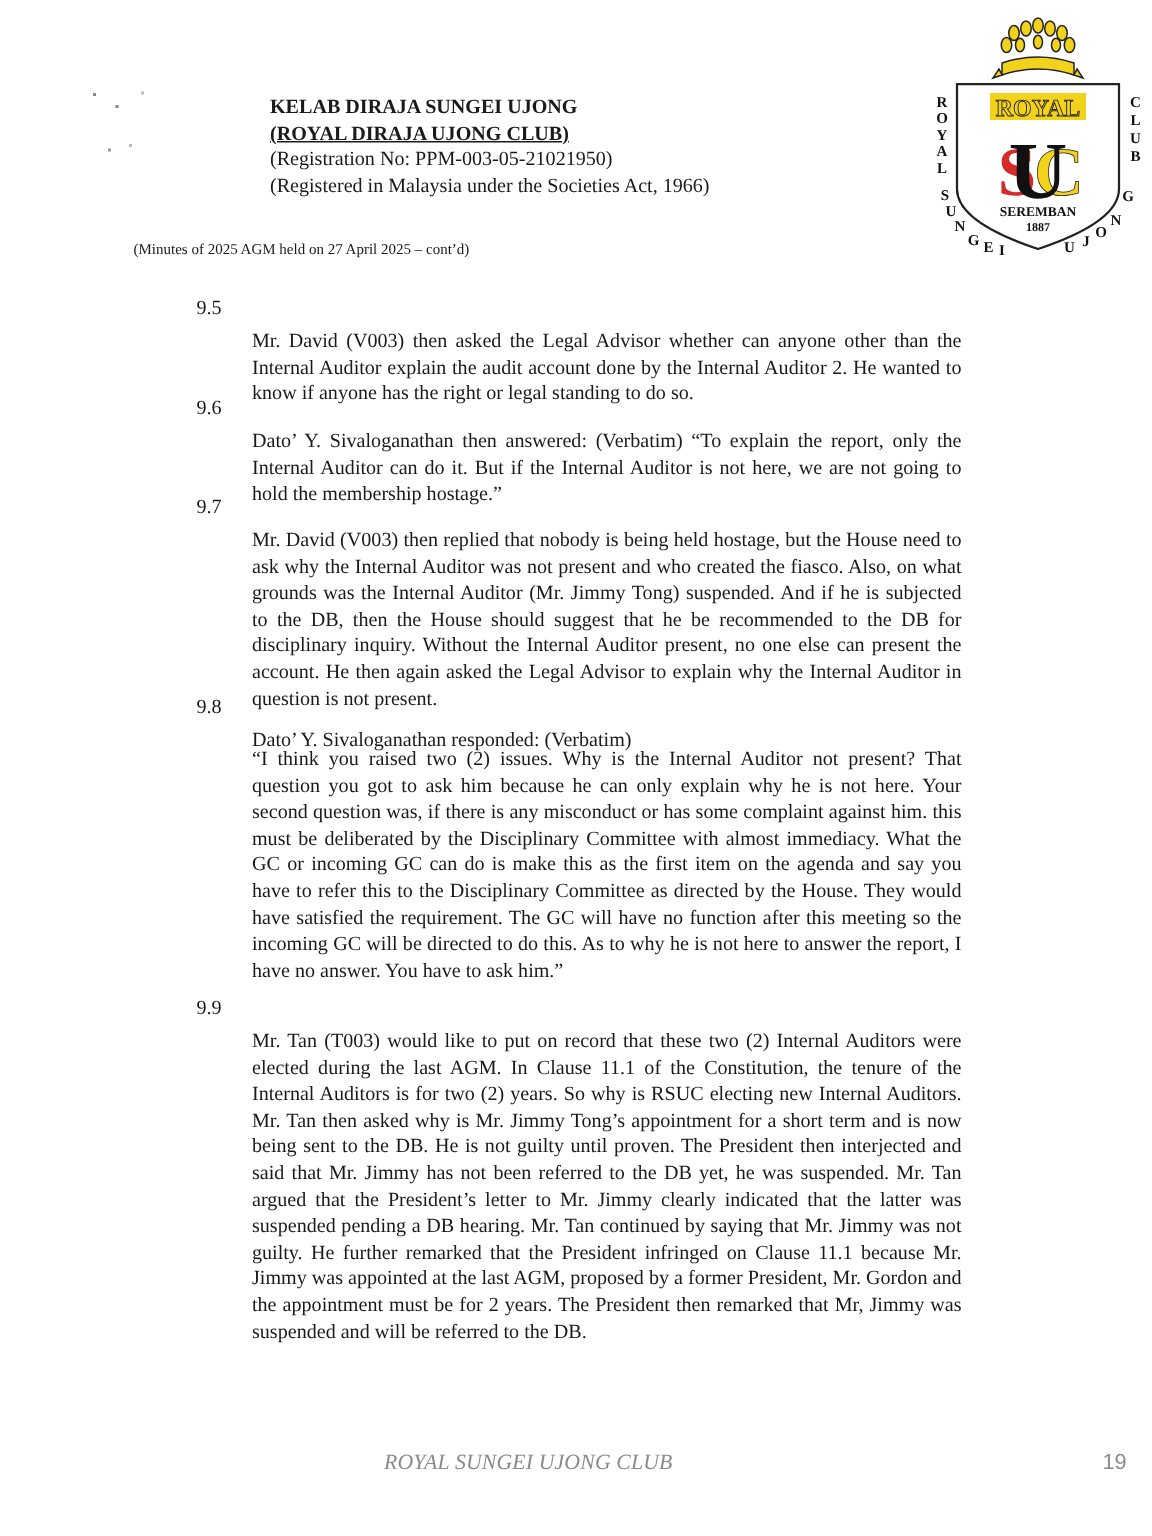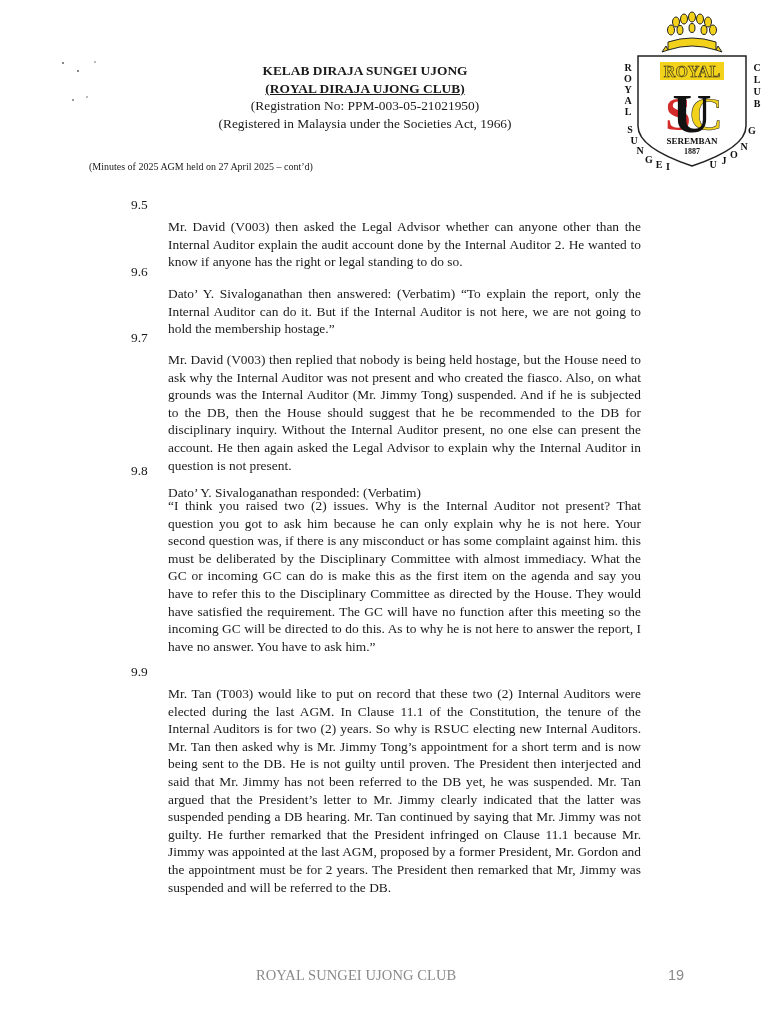--- a/index.html
+++ b/index.html
@@ -1,33 +1,33 @@
 <!DOCTYPE html>
 <html><head>
 <meta charset="utf-8">
 <style>
   html, body { margin: 0; padding: 0; background: #ffffff; }
   body { width: 768px; height: 1024px; position: relative; overflow: hidden;
          font-family: "Liberation Serif", "DejaVu Serif", serif; color: #1a1a1a; }
-  .header { position: absolute; left: 180px; top: 62px; width: 370px; text-align: center;
+  .header { position: absolute; left: 180px; top: 62px; width: 370px; text-align: left;
             font-size: 13.4px; line-height: 17.5px; }
   .header .t1 { font-weight: bold; }
   .header .t2 { font-weight: bold; text-decoration: underline; }
   .logo { position: absolute; left: 616px; top: 8px; width: 150px; height: 165px; }
   .specks { position: absolute; left: 60px; top: 55px; width: 60px; height: 50px; }
   .specks span { position: absolute; width: 2px; height: 2px; background: #888; }
   .caption { position: absolute; left: 89px; top: 161px; font-size: 10px; }
   .item { position: absolute; left: 131px; width: 510px; font-size: 13.4px; line-height: 17.6px; }
   .item .num { position: absolute; left: 0; top: 0; text-align: right; }
   .item .txt { margin-left: 37px; text-align: justify; margin-top: 22px; }
   .quote { position: absolute; left: 168px; width: 473px; font-size: 13.4px; line-height: 17.6px;
            text-align: justify; }
   .footer { position: absolute; top: 967px; left: 256px; font-size: 14.5px; color: #8a8a8a;
-            letter-spacing: 0.1px; }
-  .pagenum { position: absolute; top: 967px; left: 668px; font-size: 14.5px; color: #8a8a8a;
+            letter-spacing: 0.1px; font-style: italic; }
+  .pagenum { position: absolute; top: 967px; left: 735px; font-size: 14.5px; color: #8a8a8a;
              font-family: "Liberation Sans", "DejaVu Sans", sans-serif; }
 </style>
 </head>
 <body>
 
 <div class="specks">
   <span style="left:2px;top:7px"></span>
   <span style="left:34px;top:6px;background:#bbb"></span>
   <span style="left:17px;top:15px"></span>
   <span style="left:26px;top:41px;background:#bbb"></span>

